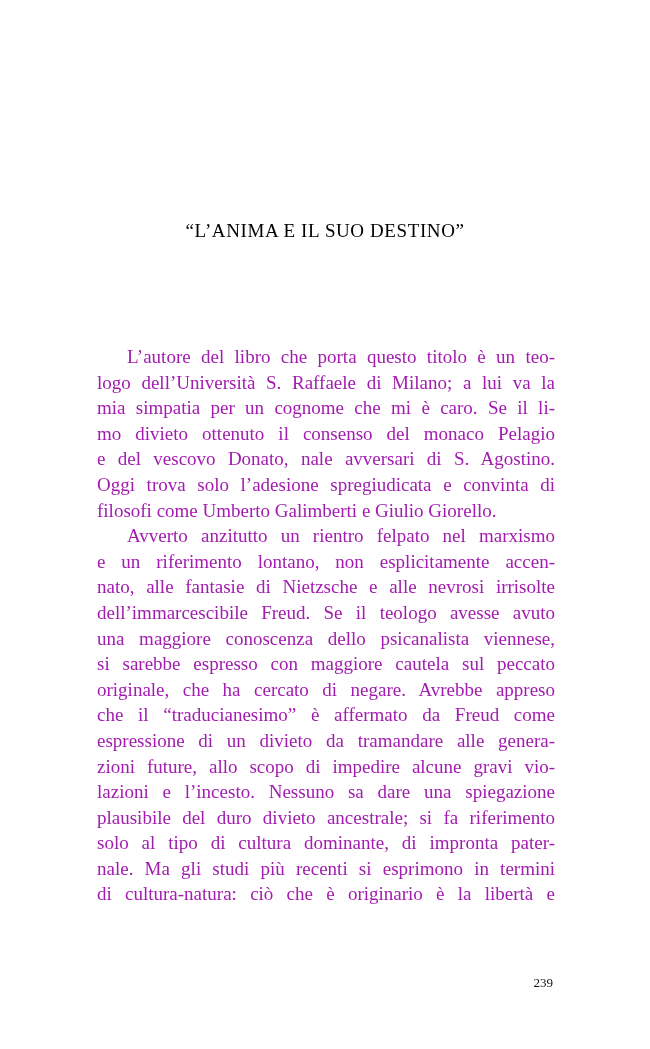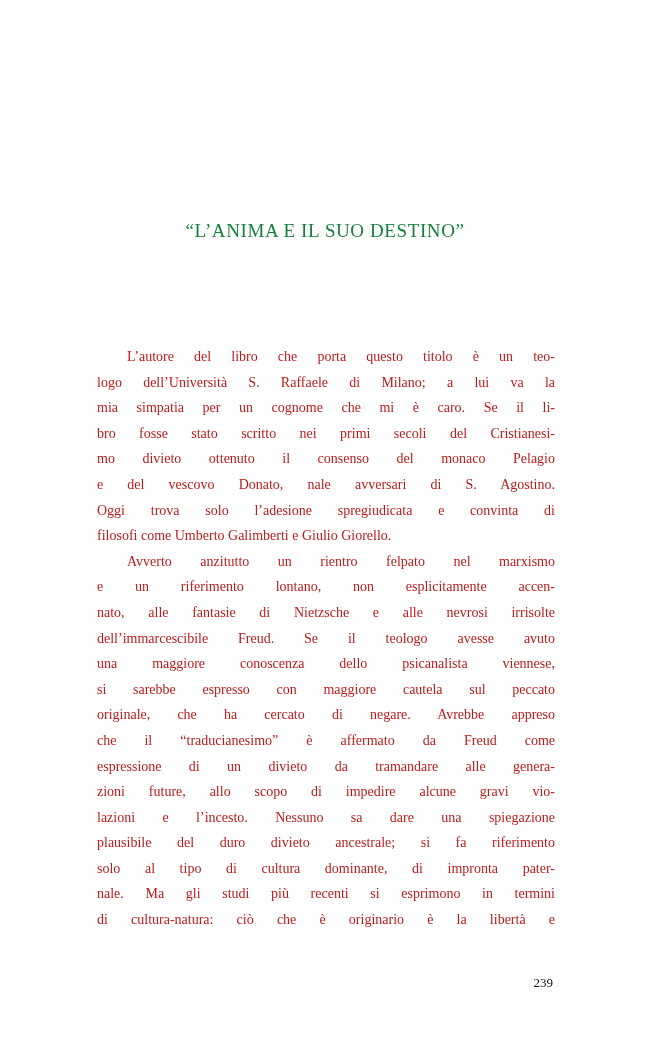--- a/index.html
+++ b/index.html
@@ -19,29 +19,29 @@
     background: #ffffff;
     overflow: hidden;
   }
 
   .chapter-title {
     margin-top: 220px;
     text-align: center;
     font-size: 19px;
     font-weight: normal;
     letter-spacing: 0.6px;
-    color: #15803d;
+    color: #000000;
   }
 
   .body-text {
     margin: 102px 95px 0 97px;
     width: 458px;
-    font-size: 14px;
+    font-size: 19px;
     line-height: 25.6px;
-    color: #b91c1c;
+    color: #a21caf;
   }
 
   .line {
     text-align: justify;
     text-align-last: justify;
     white-space: normal;
   }
 
   .line.first {
     text-indent: 30px;
@@ -65,21 +65,20 @@
 <div class="page">
 
   <h1 class="chapter-title">“L’ANIMA E IL SUO DESTINO”</h1>
 
   <div class="body-text">
 
     <div class="paragraph">
       <div class="line first">L’autore del libro che porta questo titolo è un teo-</div>
       <div class="line">logo dell’Università S. Raffaele di Milano; a lui va la</div>
       <div class="line">mia simpatia per un cognome che mi è caro. Se il li-</div>
-      <div class="line">bro fosse stato scritto nei primi secoli del Cristianesi-</div>
       <div class="line">mo divieto ottenuto il consenso del monaco Pelagio</div>
       <div class="line">e del vescovo Donato, nale avversari di S. Agostino.</div>
       <div class="line">Oggi trova solo l’adesione spregiudicata e convinta di</div>
       <div class="line para-end">filosofi come Umberto Galimberti e Giulio Giorello.</div>
     </div>
 
     <div class="paragraph">
       <div class="line first">Avverto anzitutto un rientro felpato nel marxismo</div>
       <div class="line">e un riferimento lontano, non esplicitamente accen-</div>
       <div class="line">nato, alle fantasie di Nietzsche e alle nevrosi irrisolte</div>

